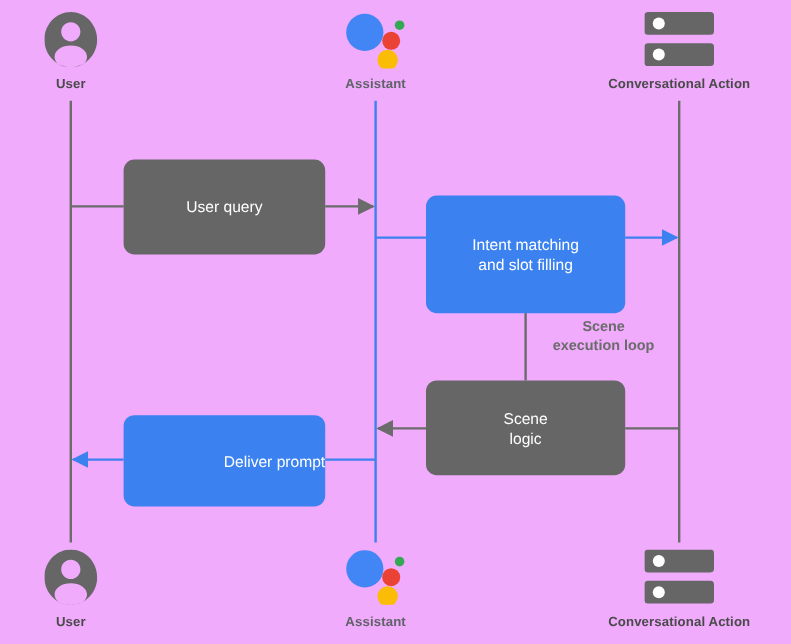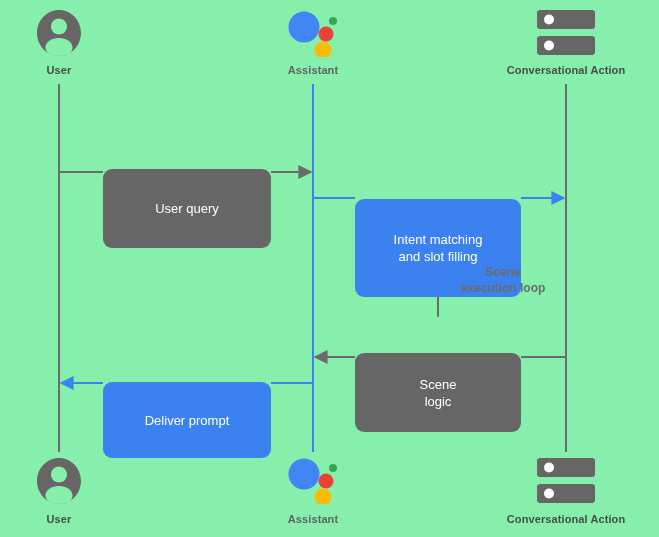--- a/index.html
+++ b/index.html
@@ -8,21 +8,21 @@
     padding: 0;
     background: #ffffff;
   }
   body {
     font-family: "Liberation Sans", sans-serif;
   }
   #canvas {
     position: relative;
     width: 659px;
     height: 537px;
-    background: #86efac;
+    background: #f0abfc;
     overflow: hidden;
   }
   svg.layer {
     position: absolute;
     top: 0;
     left: 0;
     width: 659px;
     height: 537px;
   }
   .actor-label {
@@ -42,21 +42,20 @@
     position: absolute;
     display: flex;
     align-items: center;
     justify-content: center;
     text-align: center;
     color: #ffffff;
     font-size: 13px;
     line-height: 17px;
     border-radius: 9px;
     box-sizing: border-box;
-    margin-top: 36px;
   }
   .node-box.gray {
     background: #666666;
   }
   .node-box.blue {
     background: #3b82f0;
   }
   .loop-label {
     position: absolute;
     text-align: center;
@@ -145,21 +144,21 @@
   <div class="node-box blue" style="left:355px; top:163px; width:166px; height:98px; white-space:pre-line;">
     <span style="white-space:pre-line;">Intent matching
 and slot filling</span>
   </div>
 
   <div class="node-box gray" style="left:355px; top:317px; width:166px; height:79px; white-space:pre-line;">
     <span style="white-space:pre-line;">Scene
 logic</span>
   </div>
 
-  <div class="node-box blue" style="left:103px; top:346px; width:168px; height:76px;">
+  <div class="node-box blue" style="left:103px; top:346px; width:168px; height:76px;justify-content:flex-end;">
     <span>Deliver prompt</span>
   </div>
 
   <div class="loop-label" style="left:503px; top:264px;">Scene
 execution loop</div>
 
   <div class="icon-wrap" style="left:37px; top:458px; width:44px; height:46px;">
     <svg width="44" height="46" viewBox="0 0 44 46" xmlns="http://www.w3.org/2000/svg">
       <path fill="#666666" fill-rule="evenodd" d="M22 0 C34 0 44 10.3 44 23 C44 35.7 34 46 22 46 C10 46 0 35.7 0 23 C0 10.3 10 0 22 0 Z
                M22 8.5 C17.6 8.5 14 12.1 14 16.5 C14 20.9 17.6 24.5 22 24.5 C26.4 24.5 30 20.9 30 16.5 C30 12.1 26.4 8.5 22 8.5 Z

